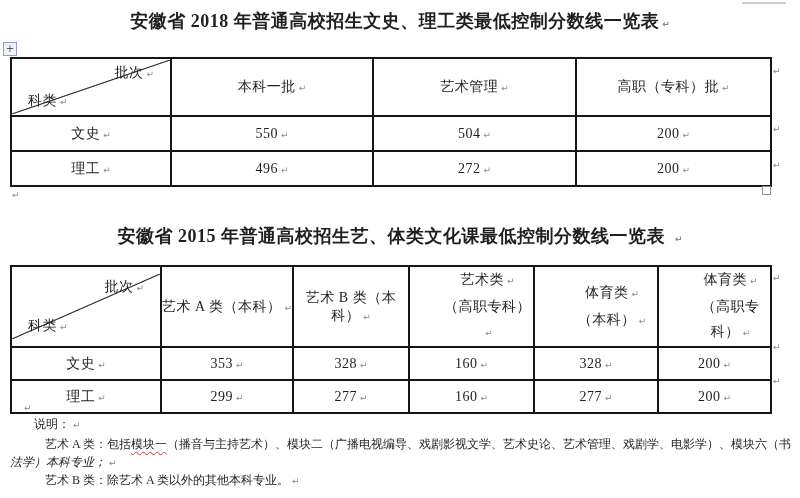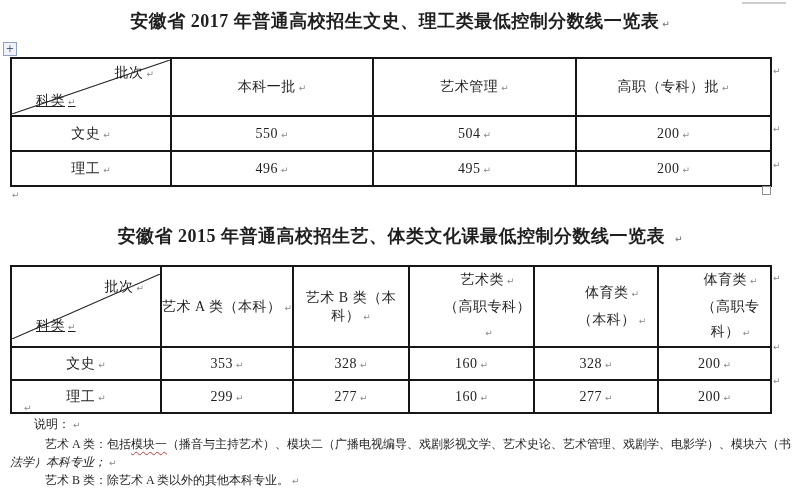--- a/index.html
+++ b/index.html
@@ -17,21 +17,21 @@
   #t1 tr.hrow{height:58px;}
   #t1 tr.drow{height:35px;}
   #t2 tr.hrow{height:69px;}
   #t2 tr.drow{height:33px;}
   .cornerbox{position:relative;width:100%;}
   .t1c{height:54px;}
   .t2c{height:65px;}
   .diagline{position:absolute;left:0;top:0;right:0;bottom:0;
     background:linear-gradient(to bottom right,transparent calc(50% - 1px),#3a3a3a calc(50% - 0.2px),#3a3a3a calc(50% + 0.2px),transparent calc(50% + 1px));}
   .c-batch{position:absolute;top:4px;right:16px;}
-  .c-cat{position:absolute;bottom:4px;left:24px;text-decoration:underline;}
+  .c-cat{position:absolute;bottom:4px;left:16px;}
   .hl{display:block;line-height:25px;padding-left:32px;}
   .pm{font-family:"DejaVu Sans",sans-serif;font-size:9px;color:#8a8a8a;margin-left:3px;letter-spacing:0;}
   .rowmark{position:absolute;left:773px;font-family:"DejaVu Sans",sans-serif;font-size:9px;color:#8a8a8a;}
   .loosemark{position:absolute;font-family:"DejaVu Sans",sans-serif;font-size:9px;color:#8a8a8a;}
   #move-handle{position:absolute;left:3px;top:42px;width:12px;height:12px;border:1px solid #8fa0c2;background:#eef2f8;
     text-align:center;line-height:11px;font-family:"DejaVu Sans",sans-serif;font-size:10px;color:#4a5a7a;cursor:move;}
   #resize-handle{position:absolute;left:762px;top:186px;width:7px;height:7px;border:1px solid #8f8f8f;background:#fff;}
   #topline{position:absolute;left:742px;top:2px;width:44px;height:2px;background:#cdcdcd;}
   .note{position:absolute;left:10px;width:788px;font-size:12px;white-space:nowrap;}
   #note-heading{top:416px;margin-left:24px;}
@@ -39,21 +39,21 @@
   #note-a2{top:454px;font-style:italic;}
   #note-b{top:472px;padding-left:35px;}
   .wavy-red{text-decoration:underline;text-decoration-style:wavy;text-decoration-color:#c63a3a;text-decoration-thickness:1px;text-underline-offset:3px;}
   .wavy-green{text-decoration-style:wavy;text-decoration-color:#3f9b46;text-decoration-thickness:1px;text-underline-offset:3px;}
 </style>
 </head>
 <body>
 
 <div id="topline"></div>
 
-<div id="title1" class="title"><span>安徽省 2017 年普通高校招生文史、理工类最低控制分数线一览表</span><span class="pm">↵</span></div>
+<div id="title1" class="title"><span>安徽省 2018 年普通高校招生文史、理工类最低控制分数线一览表</span><span class="pm">↵</span></div>
 
 <div id="move-handle"><span>+</span></div>
 
 <table id="t1">
   <colgroup>
       <col style="width:160px">
       <col style="width:202px">
       <col style="width:203px">
       <col style="width:195px">
     </colgroup>
@@ -72,21 +72,21 @@
   </tr>
   <tr class="drow">
     <td><span>文史</span><span class="pm">↵</span></td>
     <td><span>550</span><span class="pm">↵</span></td>
     <td><span>504</span><span class="pm">↵</span></td>
     <td><span>200</span><span class="pm">↵</span></td>
   </tr>
   <tr class="drow">
     <td><span>理工</span><span class="pm">↵</span></td>
     <td><span>496</span><span class="pm">↵</span></td>
-    <td><span>495</span><span class="pm">↵</span></td>
+    <td><span>272</span><span class="pm">↵</span></td>
     <td><span>200</span><span class="pm">↵</span></td>
   </tr>
   </tbody>
 </table>
 
 <span class="rowmark" style="top:66px">↵</span>
 <span class="rowmark" style="top:124px">↵</span>
 <span class="rowmark" style="top:160px">↵</span>
 <div id="resize-handle"></div>
 <span class="loosemark" style="left:12px;top:190px">↵</span>

